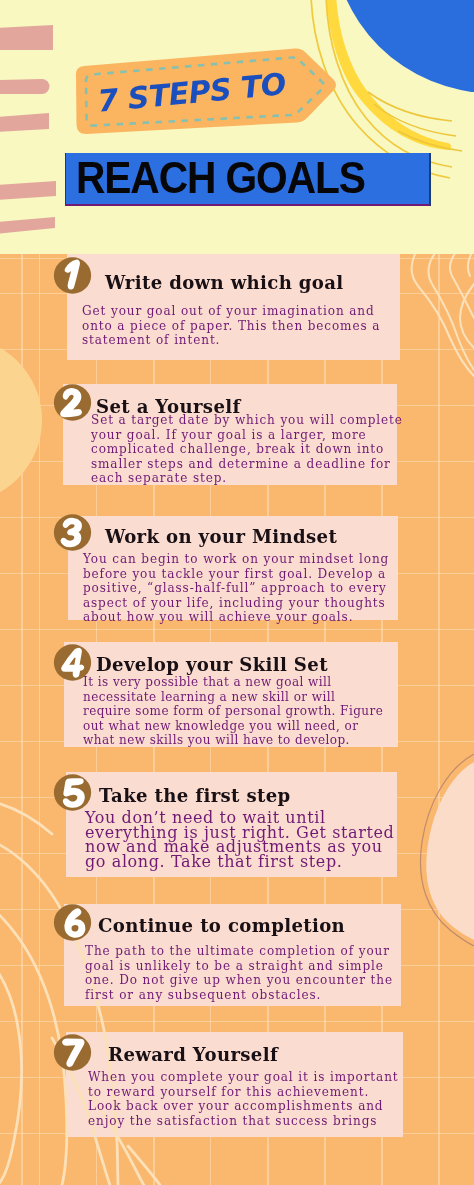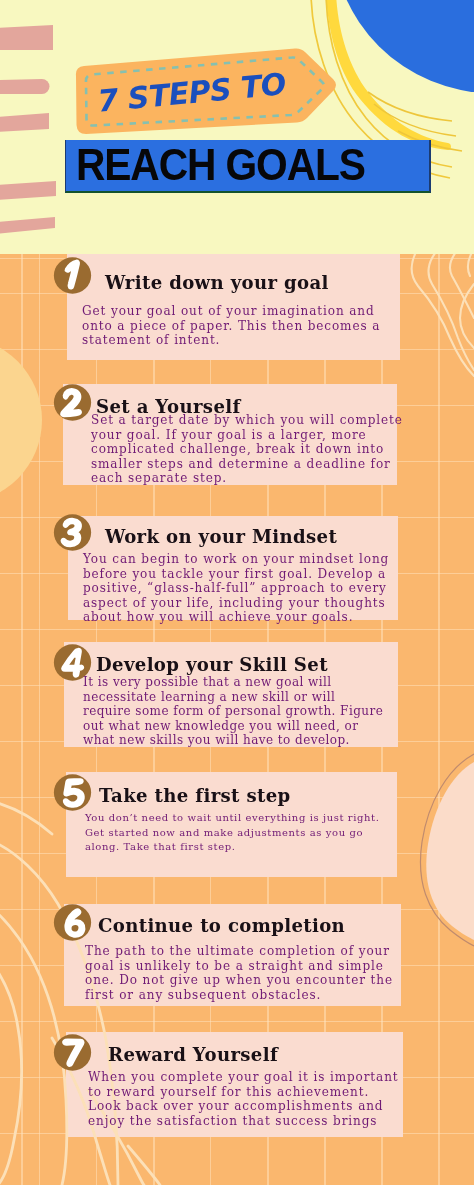--- a/index.html
+++ b/index.html
@@ -10,22 +10,22 @@
 .bodysec{position:absolute;left:0;top:254px;width:474px;height:931px;background:#fab76e;overflow:hidden}
 .grid{position:absolute;left:0;top:0;width:474px;height:931px;
   background-image:repeating-linear-gradient(to right,rgba(255,229,193,0.50) 0 1.5px,rgba(255,229,193,0) 1.5px 57px),
     repeating-linear-gradient(to bottom,rgba(255,229,193,0.50) 0 1.5px,rgba(255,229,193,0) 1.5px 56px);
   background-position:39px 39px;z-index:0}
 .bodydecor{position:absolute;left:0;top:0;z-index:1}
 svg{display:block}
 .banner{position:absolute;left:67px;top:48px}
 .bannertxt{position:absolute;left:117px;top:81px;width:150px;height:36px;display:flex;align-items:center;justify-content:center;
   font-family:"DejaVu Sans",sans-serif;font-weight:bold;font-style:italic;font-size:30px;color:#1b4fbd;transform:rotate(-5.4deg);transform-origin:0 50%;z-index:4;white-space:nowrap;letter-spacing:-0.5px}
-.bluebar{position:absolute;left:65px;top:140px;width:366px;height:53px;background:#2b6fe0;
-  border-right:2px solid #1b3b72;border-bottom:2px solid #14532d;border-left:1px solid #1b3b72}
+.bluebar{position:absolute;left:65px;top:153px;width:366px;height:53px;background:#2b6fe0;
+  border-right:2px solid #1b3b72;border-bottom:2px solid #701a75;border-left:1px solid #1b3b72}
 .bluetxt{position:absolute;left:10px;top:7px;height:36px;display:flex;align-items:flex-start;
   font-family:"Liberation Sans",sans-serif;font-weight:bold;font-size:44.5px;line-height:36px;color:#070709;letter-spacing:-1.2px;
   transform:scaleX(0.915);transform-origin:0 0;white-space:nowrap}
 .step{position:absolute}
 .stepbox{position:absolute;background:#fadcd0}
 .num{position:absolute;width:40px;height:40px;z-index:3}
 .num svg{position:absolute;left:0;top:0}
 .vh{position:absolute;width:1px;height:1px;overflow:hidden;opacity:0;pointer-events:none}
 .title{position:absolute;font-family:"DejaVu Serif",serif;font-weight:bold;font-size:18.1px;letter-spacing:0.35px;color:#191016;z-index:3;white-space:nowrap}
 .para{position:absolute;font-family:"DejaVu Serif",serif;font-size:12.05px;letter-spacing:0.88px;line-height:14.6px;color:#701a75;z-index:3}
@@ -92,21 +92,21 @@
     <div id="steps">
         <div class="step">
           <div class="stepbox" style="left:67px;top:0px;width:333px;height:106px"></div>
           <div class="num" style="left:53px;top:2px">
             <svg width="39" height="39" viewBox="2 4.5 44 45">
               <ellipse cx="24" cy="27" rx="21.5" ry="21" fill="#9a6b30"></ellipse>
               <path d="M16.5,19.5 C19,15 24,10.5 28.2,10 C30.6,9.7 31.8,11.4 31.2,14 C29.3,22.2 26.7,32.6 24.6,39.8 C24,42 21.5,42.4 20.2,41 C19.2,39.9 19.3,38.6 19.9,36.6 C21.7,30 23.4,23.2 24.5,18.2 C22.9,19.7 21.1,21.2 19.8,22 C17.8,23.1 15.4,21.7 16.5,19.5 Z" fill="#fff" stroke="#fff" stroke-width="2.6" stroke-linejoin="round" stroke-linecap="round"></path>
             </svg>
             <span class="vh">1</span>
           </div>
-          <div class="title" style="left:105px;top:18px">Write down your goal</div>
+          <div class="title" style="left:105px;top:18px">Write down which goal</div>
           <div class="para" style="left:82px;top:50px;width:310px">Get your goal out of your imagination and onto a piece of paper. This then becomes a statement of intent.</div>
         </div>
         <div class="step">
           <div class="stepbox" style="left:63px;top:130px;width:334px;height:101px"></div>
           <div class="num" style="left:53px;top:129px">
             <svg width="39" height="39" viewBox="2 4.5 44 45">
               <ellipse cx="24" cy="27" rx="21.5" ry="21" fill="#9a6b30"></ellipse>
               <path d="M14,19 C15,13.8 19.5,11.2 24.5,11.8 C31,12.6 34.4,18 32.3,23.8 C30.5,28.8 25.3,33 21,37 C24.5,36.6 28.6,36 31,35.8 C33.6,35.6 34.4,38.4 32.8,40 C31.8,41 30.2,41.3 28,41.6 C23.4,42.2 18.4,42.6 14.3,42.8 C11.7,42.9 10.3,41 11.4,38.8 C12.4,36.8 15.5,33.8 19,30.4 C23,26.5 26.4,23.2 26.6,20.4 C26.8,17.8 24.8,16.4 22.4,16.9 C20.2,17.4 18.7,19 17.8,21 C16.8,23.2 13.8,22.9 14,19 Z" fill="#fff" stroke="#fff" stroke-width="2.6" stroke-linejoin="round" stroke-linecap="round"></path>
             </svg>
             <span class="vh">2</span>
@@ -141,21 +141,21 @@
         <div class="step">
           <div class="stepbox" style="left:66px;top:518px;width:331px;height:105px"></div>
           <div class="num" style="left:53px;top:519px">
             <svg width="39" height="39" viewBox="2 4.5 44 45">
               <ellipse cx="24" cy="27" rx="21.5" ry="21" fill="#9a6b30"></ellipse>
               <path d="M33,11.8 C35.4,11.6 36.4,13.8 35,15.6 C34.2,16.6 32.6,16.8 30.6,17 C27.8,17.2 24.4,17.4 22,17.6 C21.6,19.6 21.2,21.6 20.8,23.4 C22.6,23 24.6,22.8 26.4,22.9 C33.2,23.3 37.4,27.6 36.8,33.6 C36.1,40.2 30,44 23,43.2 C19,42.8 15.6,40.8 14.4,38.2 C13.4,36 15.2,34.2 17,35.2 C18.4,36 19.4,37.4 21,38.1 C24.6,39.7 29.8,38.4 30.8,34 C31.6,30.4 29,28.2 24.8,28.3 C22.4,28.4 19.8,29.2 17.8,30 C15.6,30.9 14.4,29.4 14.8,27.4 C15.4,24.2 16.4,18.4 17,14.8 C17.3,13 18.4,12.2 20.2,12 C23.8,11.7 29.4,12 33,11.8 Z" fill="#fff" stroke="#fff" stroke-width="2.6" stroke-linejoin="round" stroke-linecap="round"></path>
             </svg>
             <span class="vh">5</span>
           </div>
           <div class="title" style="left:99px;top:531px">Take the first step</div>
-          <div class="para" style="left:85px;top:557px;width:310px;font-size:10px;letter-spacing:0.6px">You don’t need to wait until everything is just right. Get started now and make adjustments as you go along. Take that first step.</div>
+          <div class="para" style="left:85px;top:557px;width:310px;font-size:16px;letter-spacing:0.6px">You don’t need to wait until everything is just right. Get started now and make adjustments as you go along. Take that first step.</div>
         </div>
         <div class="step">
           <div class="stepbox" style="left:64px;top:650px;width:337px;height:102px"></div>
           <div class="num" style="left:53px;top:649px">
             <svg width="39" height="39" viewBox="2 4.5 44 45">
               <ellipse cx="24" cy="27" rx="21.5" ry="21" fill="#9a6b30"></ellipse>
               <path d="M32,13 C33.6,14.4 33.2,16.4 31.4,17.6 C27.8,20 24.4,23.1 22.4,26.5 C24.2,25.2 26.6,24.4 29,24.5 C34.6,24.8 38.2,29 37.6,34.6 C36.9,40.6 31.8,44 25.8,43.2 C19.4,42.3 15.4,37.2 16,30 C16.6,22.8 22.4,15.4 28,12.4 C29.4,11.6 30.9,11.9 32,13 Z M21.6,32.8 C21.2,36.4 23.4,38.8 26.4,38.8 C29.6,38.8 32,36.6 32.2,33.4 C32.4,30.4 30.4,28.6 27.4,28.7 C24.2,28.8 22,30.2 21.6,32.8 Z" fill="#fff" stroke="#fff" stroke-width="2.6" stroke-linejoin="round" stroke-linecap="round"></path>
             </svg>
             <span class="vh">6</span>
           </div>

